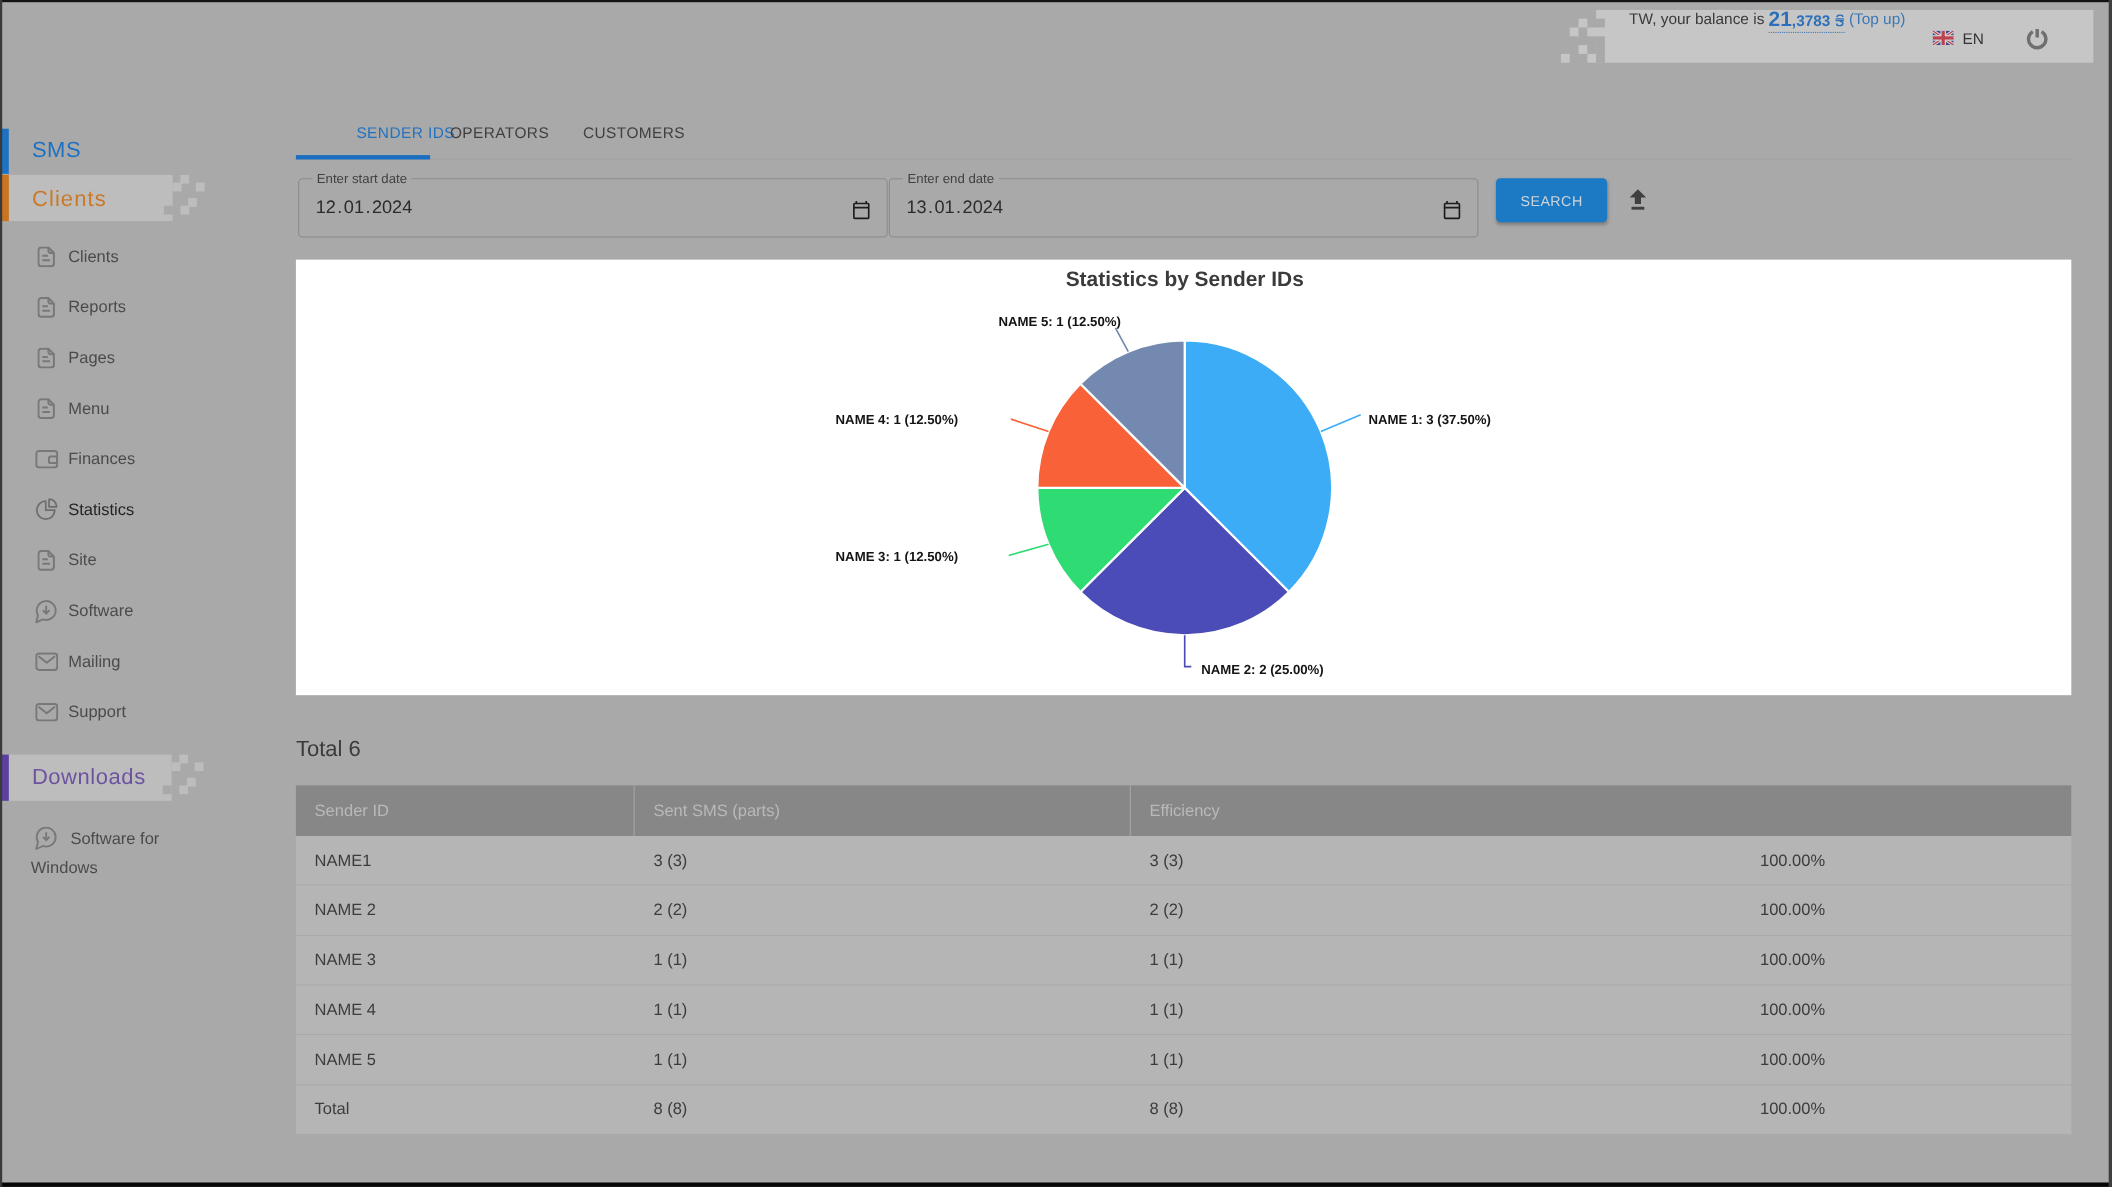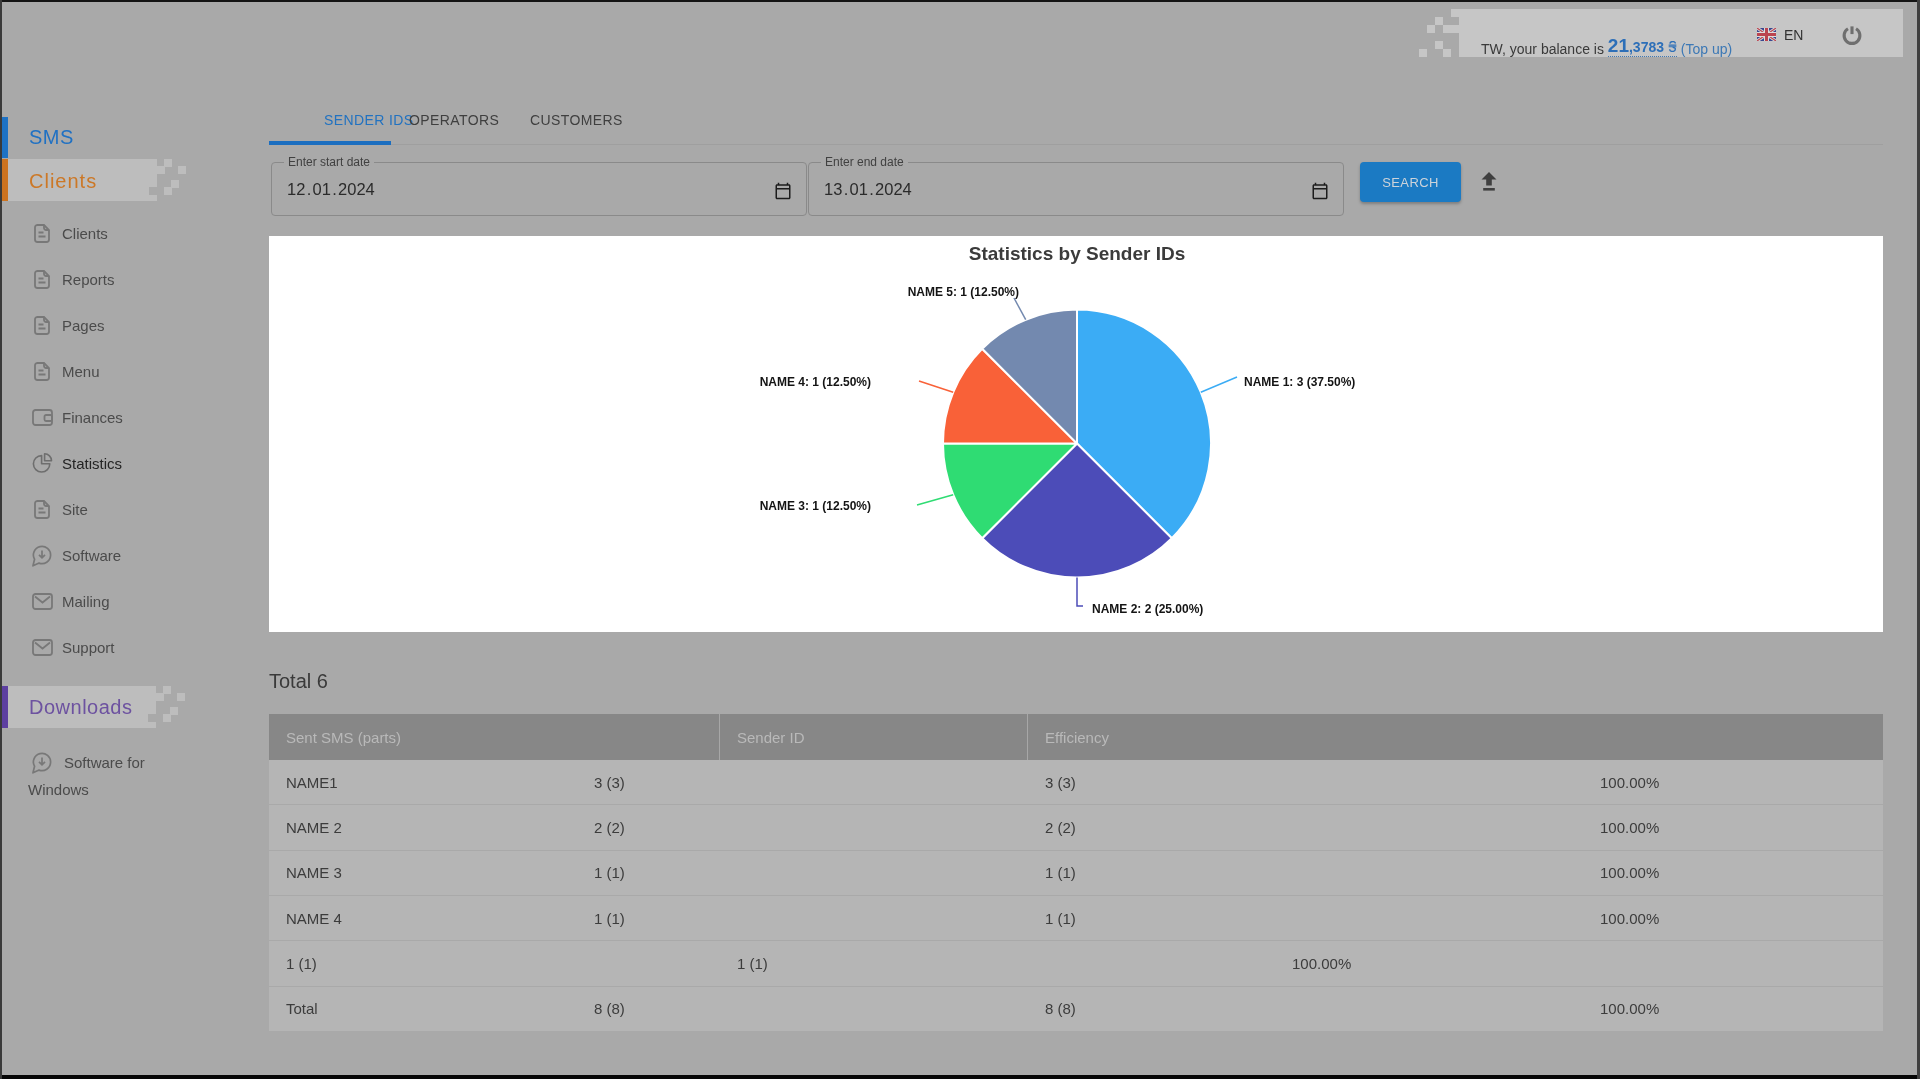--- a/index.html
+++ b/index.html
@@ -8,21 +8,21 @@
 .abs { position:absolute; }
 
 #b-top { left:0; top:0; width:1920px; height:2px; background:#141414; z-index:50;}
 #b-bottom { left:0; top:1075px; width:1920px; height:4px; background:#060606; z-index:50;}
 #b-left { left:0; top:0; width:2px; height:1079px; background:#3a3a3a; z-index:50;}
 #b-right { left:1917px; top:0; width:3px; height:1079px; background:#3f3f3f; z-index:50;}
 
 
 #chip { left:1451px; top:9px; width:452px; height:48px; background:#c6c6c6; }
 .sq { position:absolute; width:8px; height:8px; }
-#chiprow { left:1481px; top:9px; height:48px; display:flex; align-items:flex-end; white-space:nowrap; }
+#chiprow { left:1481px; top:9px; height:48px; display:flex; align-items:flex-start; white-space:nowrap; }
 #balwrap svg { display:inline; }
 #baltext { font-size:14px; color:#3a3a3a; }
 .balnum { color:#2d6fb8; font-weight:bold; }
 #balwrap { display:inline-block; border-bottom:1.5px dotted #4179b4; padding-bottom:1px; line-height:1;}
 #topup { color:#3c78b5; font-size:14px; }
 #entxt { position:absolute; left:1784px; top:27px; font-size:14px; color:#333333; }
 
 
 .secbar { left:0; width:8px; }
 .sectitle { font-size:20px; letter-spacing:0.5px; }
@@ -259,22 +259,22 @@
     <text x="602" y="274" text-anchor="end">NAME 3: 1 (12.50%)</text>
     <text x="602" y="149.5" text-anchor="end">NAME 4: 1 (12.50%)</text>
     <text x="750" y="60" text-anchor="end">NAME 5: 1 (12.50%)</text>
   </g>
 </svg>
 </div>
 
 <div class="abs" id="total6">Total 6</div>
 <div class="abs" id="tbl">
   <div class="thead">
-    <div class="c c2">Sent SMS (parts)</div>
-      <div class="c c1">Sender ID</div>
+    <div class="c c1">Sender ID</div>
+      <div class="c c2">Sent SMS (parts)</div>
       <div class="c c4">Efficiency</div>
   </div>
   <div class="trow">
       <div class="c c1">NAME1</div>
       <div class="c c2">3 (3)</div>
       <div class="c c3">3 (3)</div>
       <div class="c c4">100.00%</div>
     </div>
   <div class="trow">
       <div class="c c1">NAME 2</div>
@@ -288,20 +288,21 @@
       <div class="c c3">1 (1)</div>
       <div class="c c4">100.00%</div>
     </div>
   <div class="trow">
       <div class="c c1">NAME 4</div>
       <div class="c c2">1 (1)</div>
       <div class="c c3">1 (1)</div>
       <div class="c c4">100.00%</div>
     </div>
   <div class="trow">
+      <div class="c c1">NAME 5</div>
       <div class="c c2">1 (1)</div>
       <div class="c c3">1 (1)</div>
       <div class="c c4">100.00%</div>
     </div>
   <div class="trow">
       <div class="c c1">Total</div>
       <div class="c c2">8 (8)</div>
       <div class="c c3">8 (8)</div>
       <div class="c c4">100.00%</div>
     </div>

